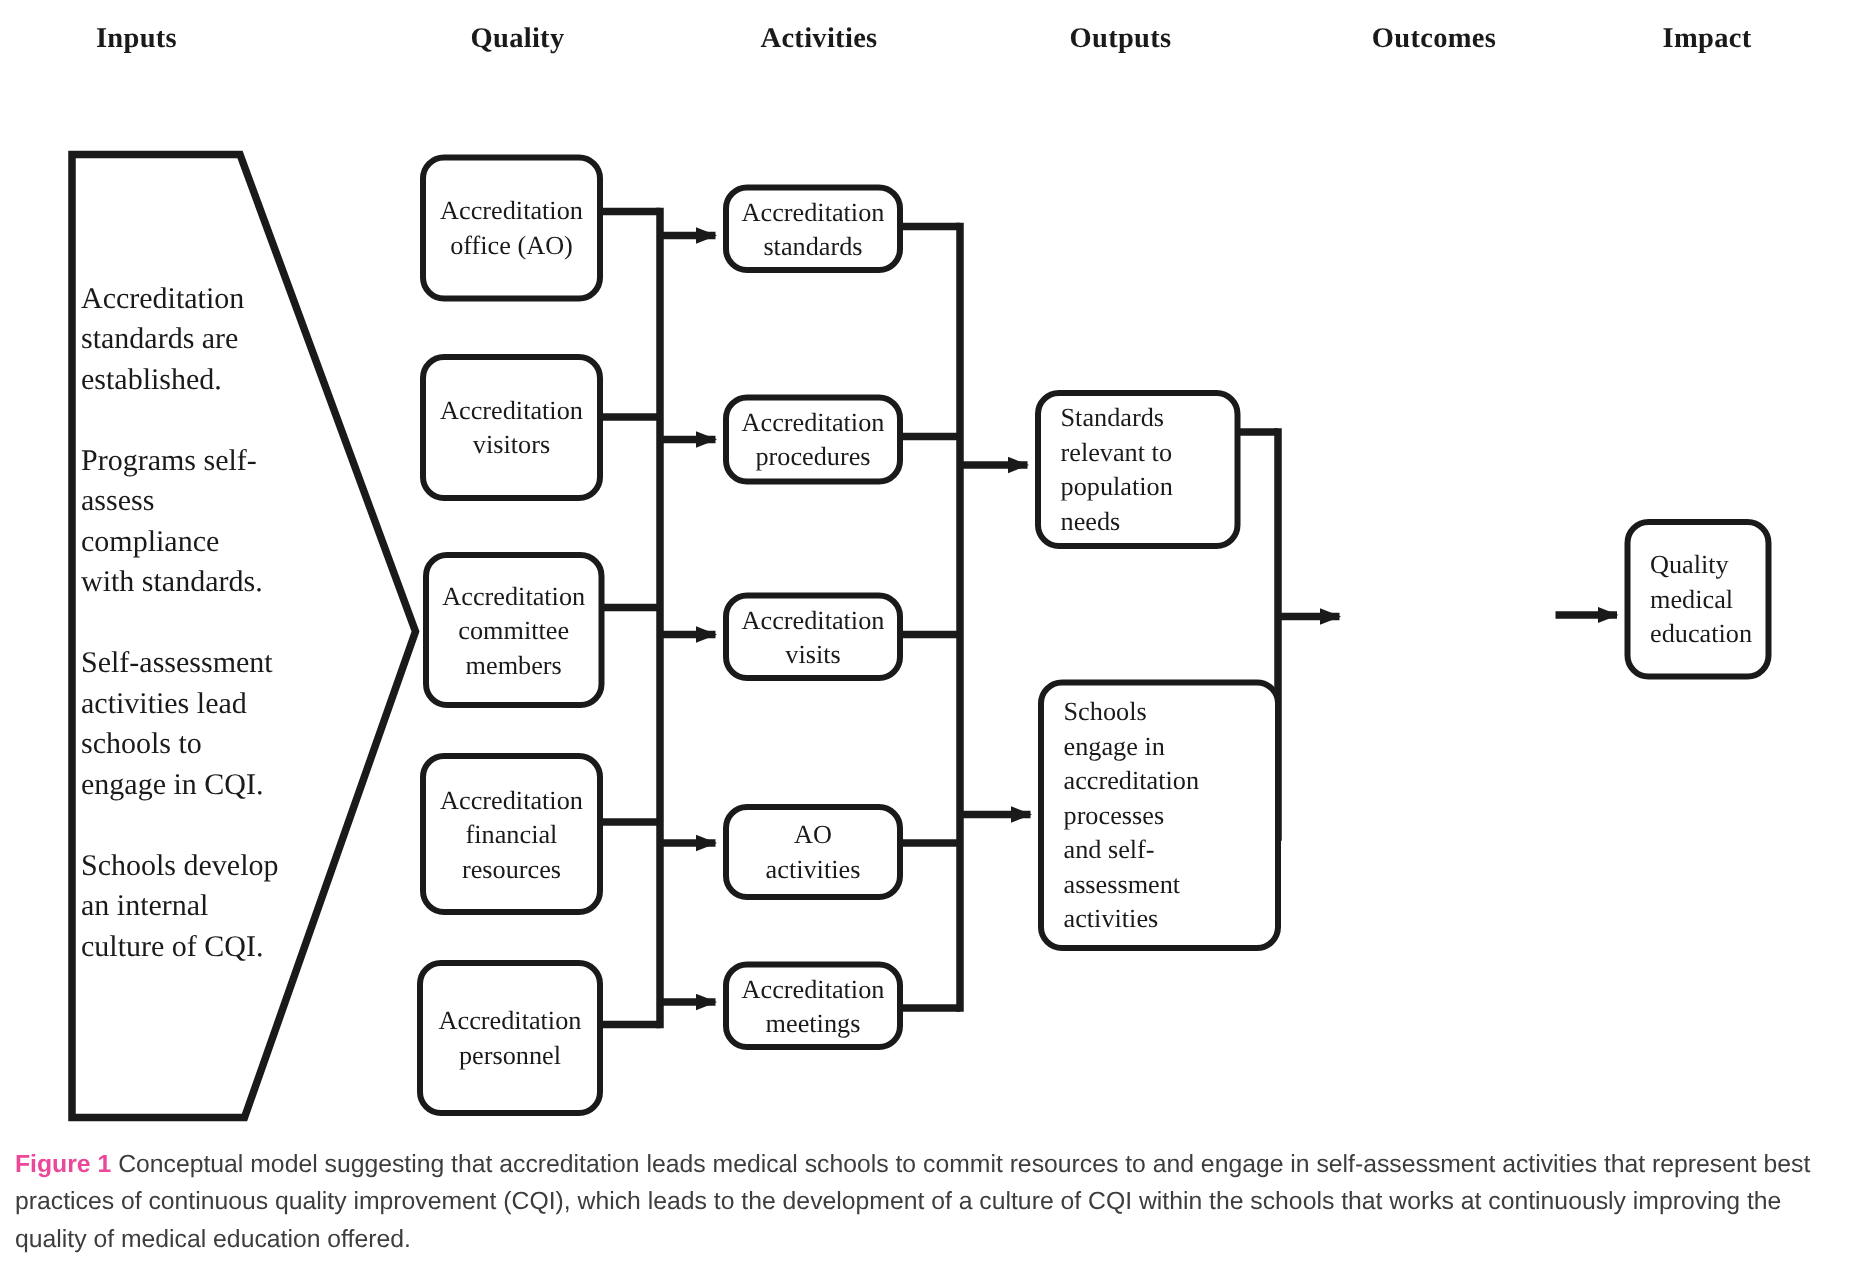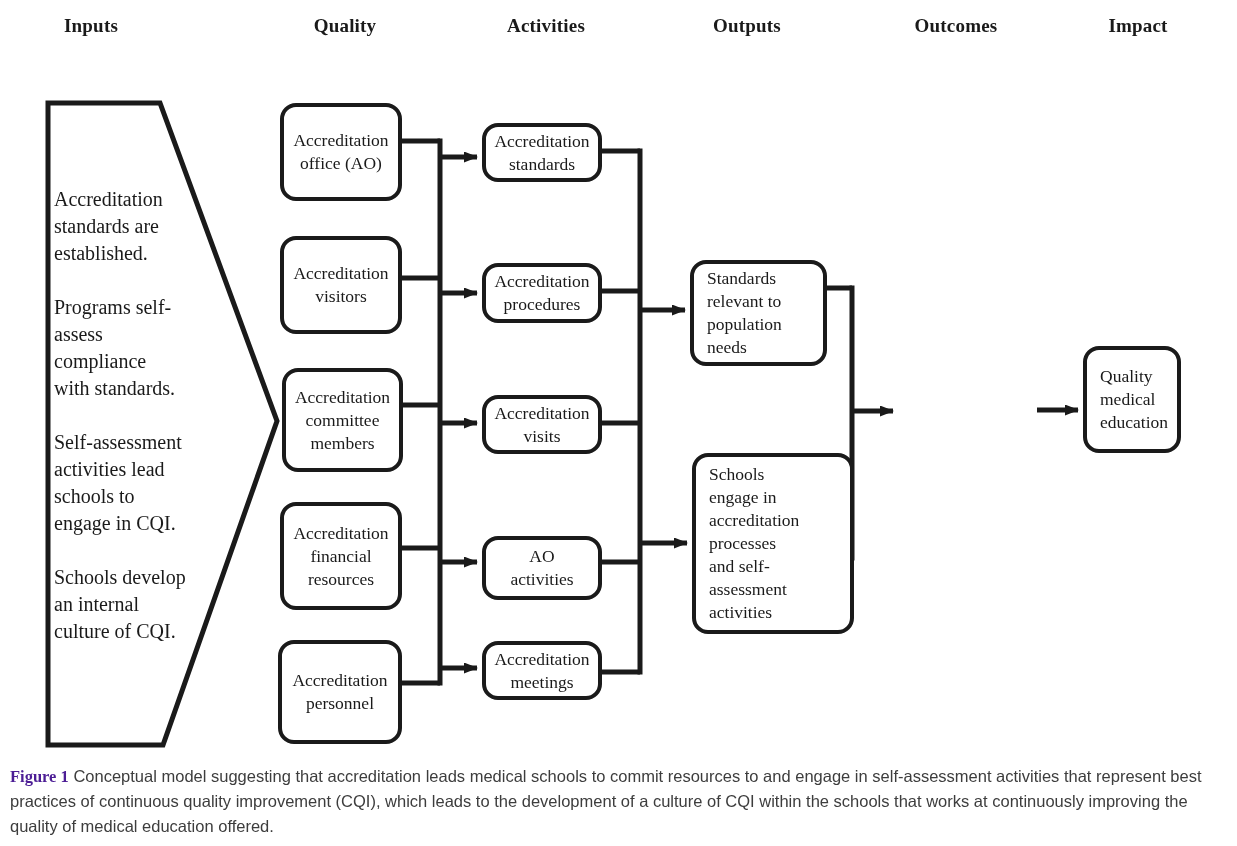--- a/index.html
+++ b/index.html
@@ -29,21 +29,21 @@
     display:flex;align-items:center;justify-content:center;
     font-size:17.5px;line-height:23px;text-align:center;
     white-space:pre-line;
   }
   .box.left{justify-content:flex-start;text-align:left;padding-left:13px;}
   .caption{
     position:absolute;left:10px;top:764px;width:1222px;
     font-family:"Liberation Sans","DejaVu Sans",sans-serif;
     font-size:16.5px;line-height:25px;color:#3d3d3d;margin:0;
   }
-  .caption b{color:#4c1d95;font-family:Liberation Serif, serif;}
+  .caption b{color:#ec4899;}
 </style>
 </head>
 <body>
 
 <div class="stage">
 
   <svg class="wires" viewBox="0 0 1237 846" xmlns="http://www.w3.org/2000/svg">
     <defs>
       <marker id="arrow" markerUnits="userSpaceOnUse" markerWidth="16" markerHeight="13" refX="13" refY="5.5" orient="auto">
         <path d="M0,0 L14,5.5 L0,11 Z" fill="#1a1a1a"></path>

